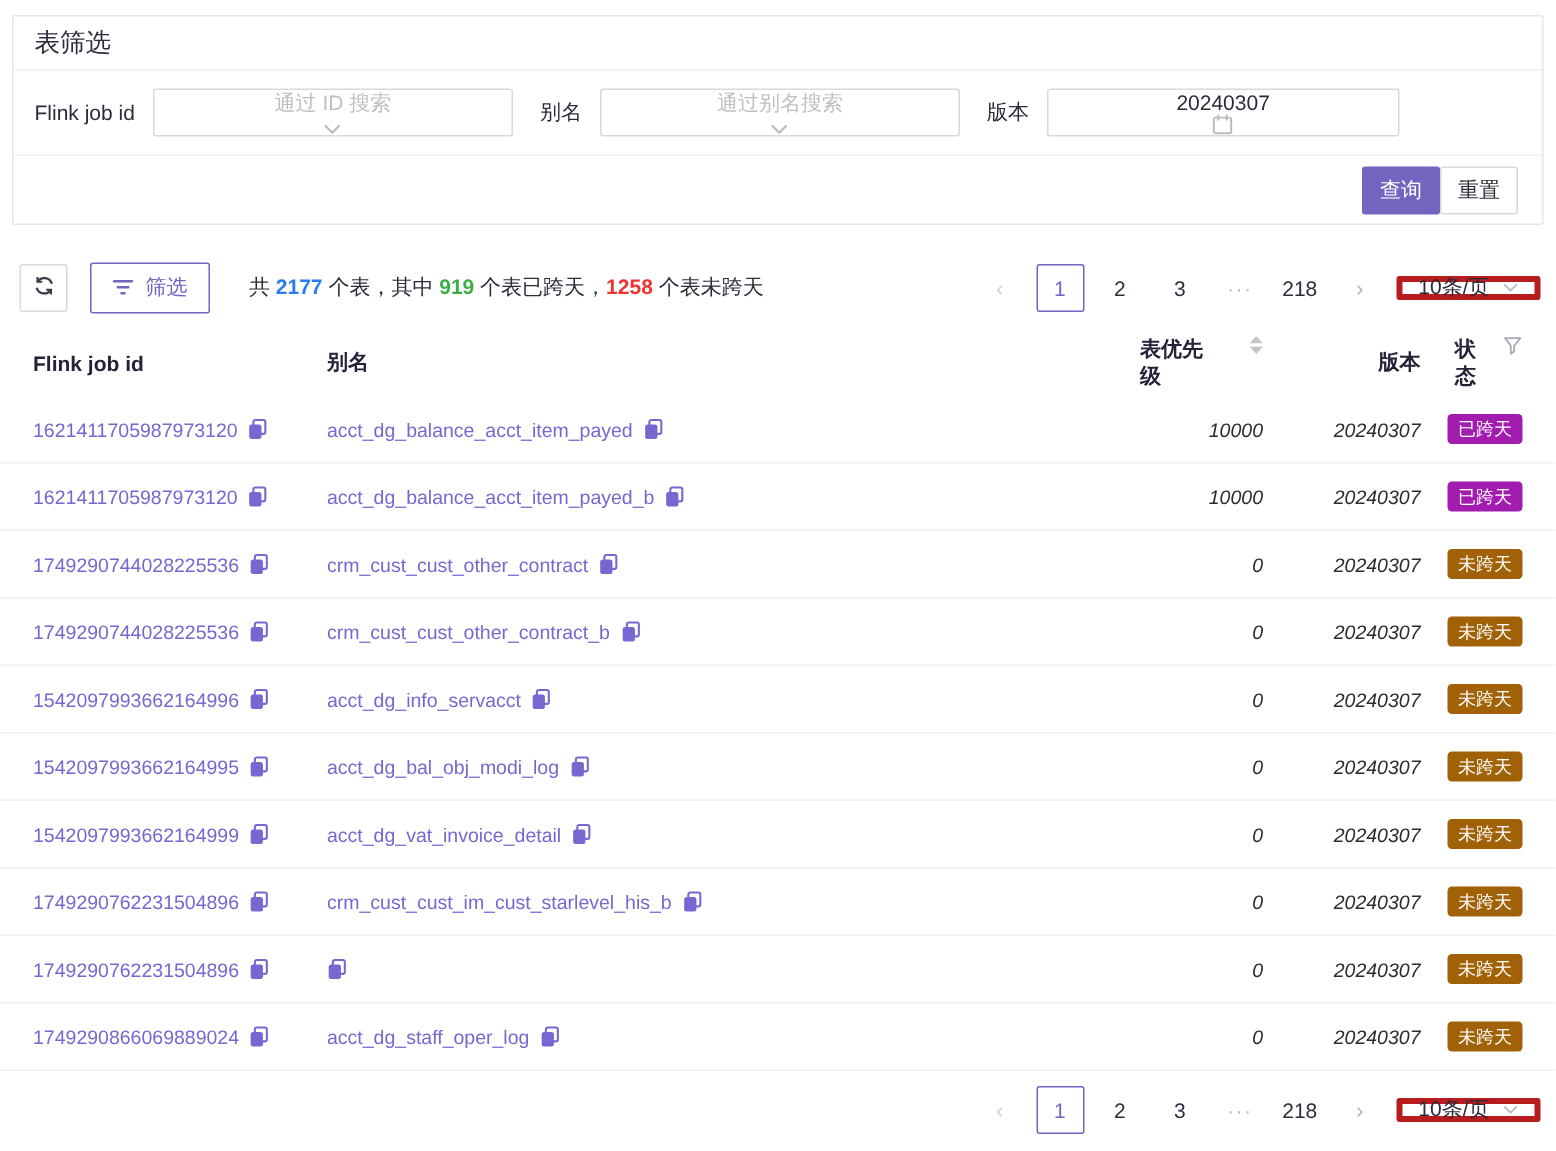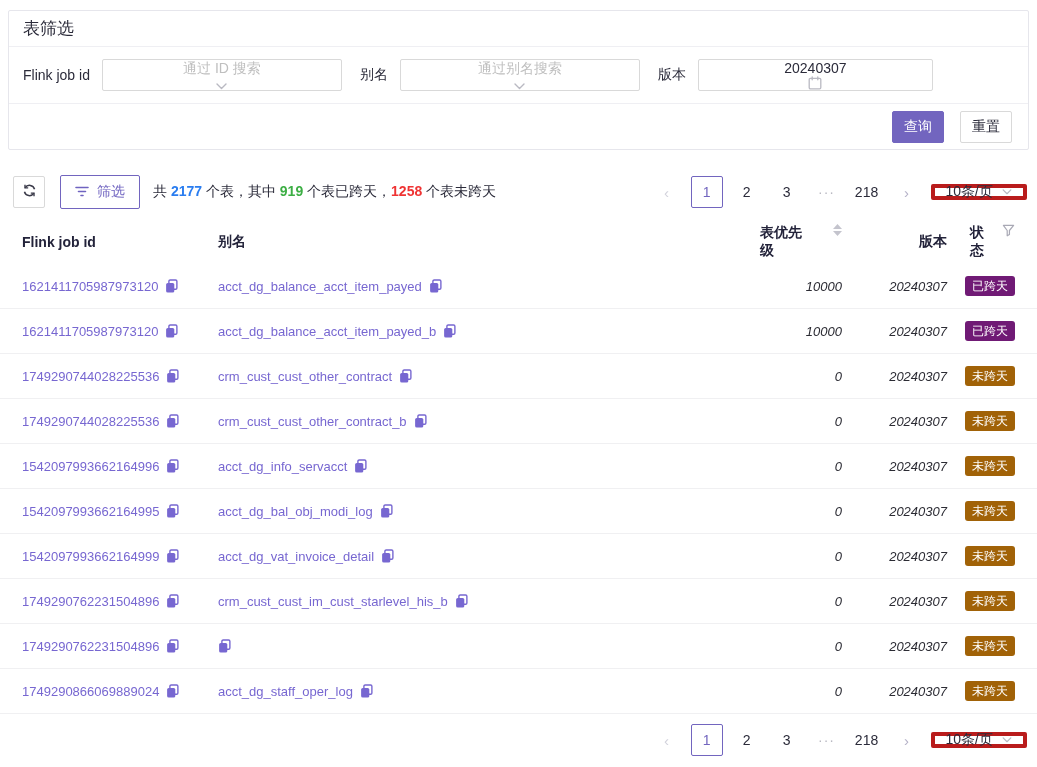--- a/index.html
+++ b/index.html
@@ -13,32 +13,32 @@
   .filter-row { display:flex; align-items:center; padding:12px 14px; border-bottom:1px solid #efeff3; }
   .field { display:flex; align-items:center; }
   .field-label { font-size:14px; margin-right:12px; white-space:nowrap; }
   .control { height:32px; border:1px solid #d9d9d9; border-radius:2px; background:#fff;
     display:flex; align-items:center; padding:0 11px; font-size:14px;flex-direction:column; }
   .control .ph { color:#bfbfbf; flex:1; }
   .control .val { color:#2b2b3a; flex:1; }
   .sel { width:240px; margin-right:18px; }
   .date { width:235px; }
   .icon-grey { color:#b9b9c2; display:inline-flex; }
-  .actions-row { display:flex; justify-content:flex-end; align-items:center; gap:16px; padding:6px 16px; height:45px; }
+  .actions-row { display:flex; justify-content:flex-end; align-items:center; padding:6px 16px; height:45px; }
   .btn { height:32px; padding:0 11px; border-radius:2px; font-size:14px; display:flex; align-items:center; cursor:pointer; }
   .btn-primary { background:#7265bf; border:1px solid #7265bf; color:#fff; }
   .btn-default { background:#fff; border:1px solid #d9d9d9; color:#2b2b3a; }
 
   
   .toolbar { margin:25px 10px 0 13px; height:34px; display:flex; align-items:center; }
   .refresh-btn { width:32px; height:32px; border:1px solid #d9d9d9; border-radius:2px; background:#fff;
     display:flex; align-items:center; justify-content:center; color:#3b3b4a; cursor:pointer; margin-right:15px; }
   .filter-btn { height:34px; border:1px solid #7265bf; border-radius:2px; background:#fff; color:#6f63c0;
     display:flex; align-items:center; gap:8px; padding:0 14px; font-size:14px; cursor:pointer; margin-right:13px; }
-  .summary { font-size:14px; }
+  .summary { font-size:14px;margin-left:13px; }
   .summary b { font-weight:700; }
   .n-blue { color:#2a7df0; } .n-green { color:#3cae44; } .n-red { color:#ef3333; }
   .spacer { flex:1; }
 
   
   .pagination { display:flex; align-items:center; gap:8px; font-size:14px; }
   .pg-item { min-width:32px; height:32px; display:flex; align-items:center; justify-content:center;
     border-radius:2px; cursor:pointer; color:#2b2b3a; }
   .pg-arrow { color:#b5b2c8; font-size:15px; }
   .pg-arrow.disabled { color:#d2d2dc; cursor:default; }
@@ -53,21 +53,21 @@
   .thead { height:44px; font-size:14px; font-weight:700; color:#23233a; }
   .th-right { justify-self:end; display:flex; align-items:flex-start; gap:18px;margin-left:48px; }
   .sorter { display:flex; flex-direction:column; line-height:0; gap:2px; }
   .trow { height:45px; border-bottom:1px solid #f0f0f2; font-size:13px; }
   .cell-link { display:flex; align-items:center; gap:7px; }
   a.link { color:#7767d1; text-decoration:none; cursor:pointer; }
   .copy-ic { color:#7767d1; display:inline-flex; cursor:pointer; }
   .num { justify-self:end; color:#2b2b33;font-style:italic; }
   .cell-status { justify-self:end; }
   .badge { display:inline-block; font-size:12px; color:#fff; padding:3px 7px; border-radius:3px; line-height:1.2; }
-  .badge-success { background:#701a75; }
+  .badge-success { background:#a21caf; }
   .badge-error { background:#a16207; }
 
   .bottom-bar { display:flex; justify-content:flex-end; margin:10px 10px 0 0; }
 </style>
 </head>
 <body>
 
 <div class="filter-card">
   <div class="card-title-row">
     <span>表筛选</span>

